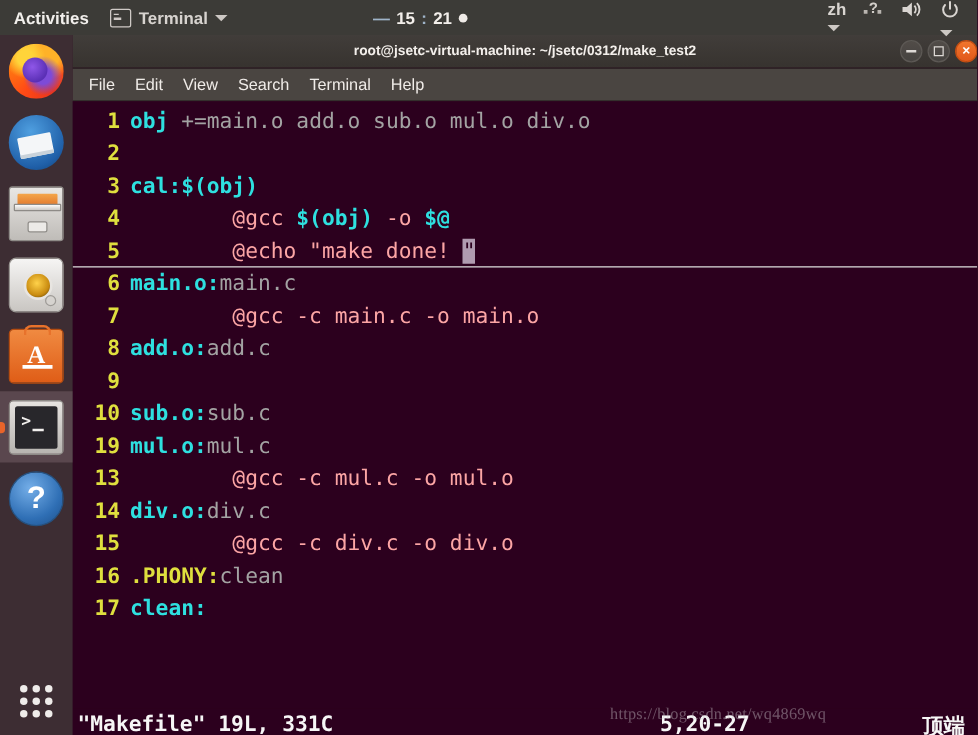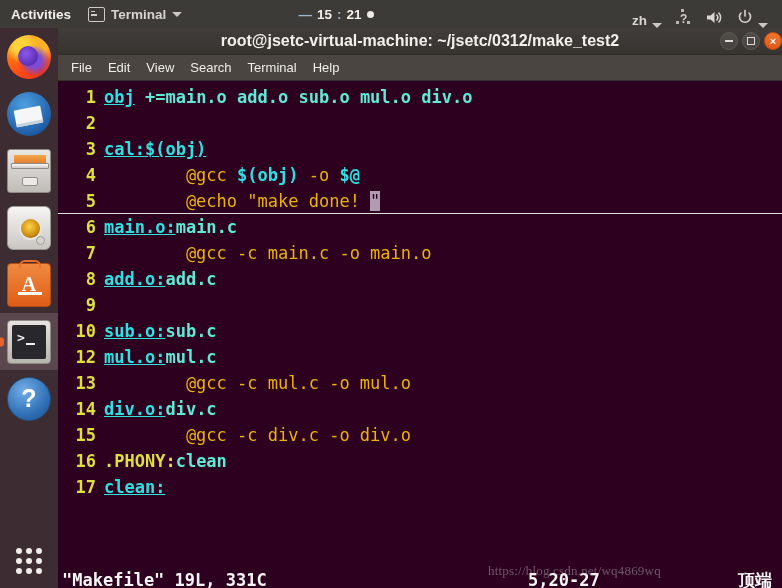--- a/index.html
+++ b/index.html
@@ -81,23 +81,23 @@
   #clock .dot {
     width: 7px; height: 7px; border-radius: 50%;
     background: #efebe7; display: inline-block;
   }
   #tb-right {
     position: absolute; right: 0; top: 0; height: 28px;
     display: flex; align-items: center; gap: 0px;
     padding-right: 7px;
   }
   .tb-item {
-    display: flex; align-items: flex-end; gap: 5px;
+    display: flex; align-items: flex-start; gap: 5px;
     height: 28px; padding: 0 7px;
-    color: #d9d5d1; font-size: 13.5px; font-weight: bold;
+    color: #d9d5d1; font-size: 13.5px; font-weight: bold; flex-direction: column;
   }
   .ime-icon {
     position: relative; width: 16px; height: 15px;
     color: #d2cec9; font-size: 12px; font-weight: bold;
     display: inline-block;
   }
   .ime-icon .q { position: absolute; left: 4px; top: -1px; }
   .ime-icon .b1 { position: absolute; left: 0px; top: 8px; width: 3px; height: 3px; background: #b9b5b0; }
   .ime-icon .b2 { position: absolute; left: 11px; top: 8px; width: 3px; height: 3px; background: #b9b5b0; }
   .ime-icon .b3 { position: absolute; left: 5px; top: -4px; width: 3px; height: 3px; background: #b9b5b0; }
@@ -282,21 +282,21 @@
     z-index: 20;
   }
   #titlebar {
     position: relative;
     height: 26px;
     background: linear-gradient(#413d3a, #37332f);
     border-bottom: 1px solid #2e2a27;
     display: flex; align-items: center; justify-content: center;
   }
   #titlebar .title {
-    color: #f3efeb; font-size: 16px; font-weight: bold;
+    color: #f3efeb; font-size: 11px; font-weight: bold;
     white-space: nowrap;
   }
   #wbtns {
     position: absolute; right: -1px; top: 0;
     height: 26px; display: flex; align-items: center; gap: 4px;
     padding-right: 1px;
   }
   .wbtn {
     width: 18px; height: 18px; border-radius: 50%;
     background: linear-gradient(#514c48, #464340);
@@ -344,23 +344,23 @@
   .vline.cursorline { border-bottom: 1px solid #dedede; height: 25px; }
   .lnum {
     width: 46px; min-width: 46px;
     text-align: right;
     color: #dfdf3e;
     font-weight: bold;
     padding-right: 8px;
     box-sizing: border-box;
   }
   .code { white-space: pre; }
-  .c-target { color: #2ee0e0; font-weight: bold; text-decoration: underline; }
-  .c-white  { color: #5eead4; font-weight: bold; }
-  .c-cmd    { color: #eab308; }
+  .c-target { color: #2ee0e0; font-weight: bold; }
+  .c-white  { color: #a3a3a3; font-weight: normal; }
+  .c-cmd    { color: #fca5a5; }
   .c-var    { color: #2ee0e0; font-weight: bold; }
   .c-yellow { color: #dfdf3e; font-weight: bold; }
   .cursor-blk {
     background: #b09bb0;
     color: #2c001e;
   }
 
   
   #statusline {
     position: relative;
@@ -533,21 +533,21 @@
         <div class="vline"><span class="lnum">1</span><span class="code"><span class="c-target">obj</span><span class="c-white"> +=main.o add.o sub.o mul.o div.o</span></span></div>
         <div class="vline"><span class="lnum">2</span><span class="code"></span></div>
         <div class="vline"><span class="lnum">3</span><span class="code"><span class="c-target">cal:$(obj)</span></span></div>
         <div class="vline"><span class="lnum">4</span><span class="code"><span class="c-cmd">        @gcc </span><span class="c-var">$(obj)</span><span class="c-cmd"> -o </span><span class="c-var">$@</span></span></div>
         <div class="vline cursorline"><span class="lnum">5</span><span class="code"><span class="c-cmd">        @echo "make done! </span><span class="c-cmd cursor-blk">"</span></span></div>
         <div class="vline"><span class="lnum">6</span><span class="code"><span class="c-target">main.o:</span><span class="c-white">main.c</span></span></div>
         <div class="vline"><span class="lnum">7</span><span class="code"><span class="c-cmd">        @gcc -c main.c -o main.o</span></span></div>
         <div class="vline"><span class="lnum">8</span><span class="code"><span class="c-target">add.o:</span><span class="c-white">add.c</span></span></div>
         <div class="vline"><span class="lnum">9</span></div>
         <div class="vline"><span class="lnum">10</span><span class="code"><span class="c-target">sub.o:</span><span class="c-white">sub.c</span></span></div>
-        <div class="vline"><span class="lnum">12</span><span class="code"><span class="c-target">mul.o:</span><span class="c-white">mul.c</span></span></div>
+        <div class="vline"><span class="lnum">19</span><span class="code"><span class="c-target">mul.o:</span><span class="c-white">mul.c</span></span></div>
         <div class="vline"><span class="lnum">13</span><span class="code"><span class="c-cmd">        @gcc -c mul.c -o mul.o</span></span></div>
         <div class="vline"><span class="lnum">14</span><span class="code"><span class="c-target">div.o:</span><span class="c-white">div.c</span></span></div>
         <div class="vline"><span class="lnum">15</span><span class="code"><span class="c-cmd">        @gcc -c div.c -o div.o</span></span></div>
         <div class="vline"><span class="lnum">16</span><span class="code"><span class="c-yellow">.PHONY:</span><span class="c-white">clean</span></span></div>
         <div class="vline"><span class="lnum">17</span><span class="code"><span class="c-target">clean:</span></span></div>
       </div>
 
     <div id="statusline">
       <span class="sl-file">"Makefile" 19L, 331C</span>
       <span class="sl-pos">5,20-27</span>

